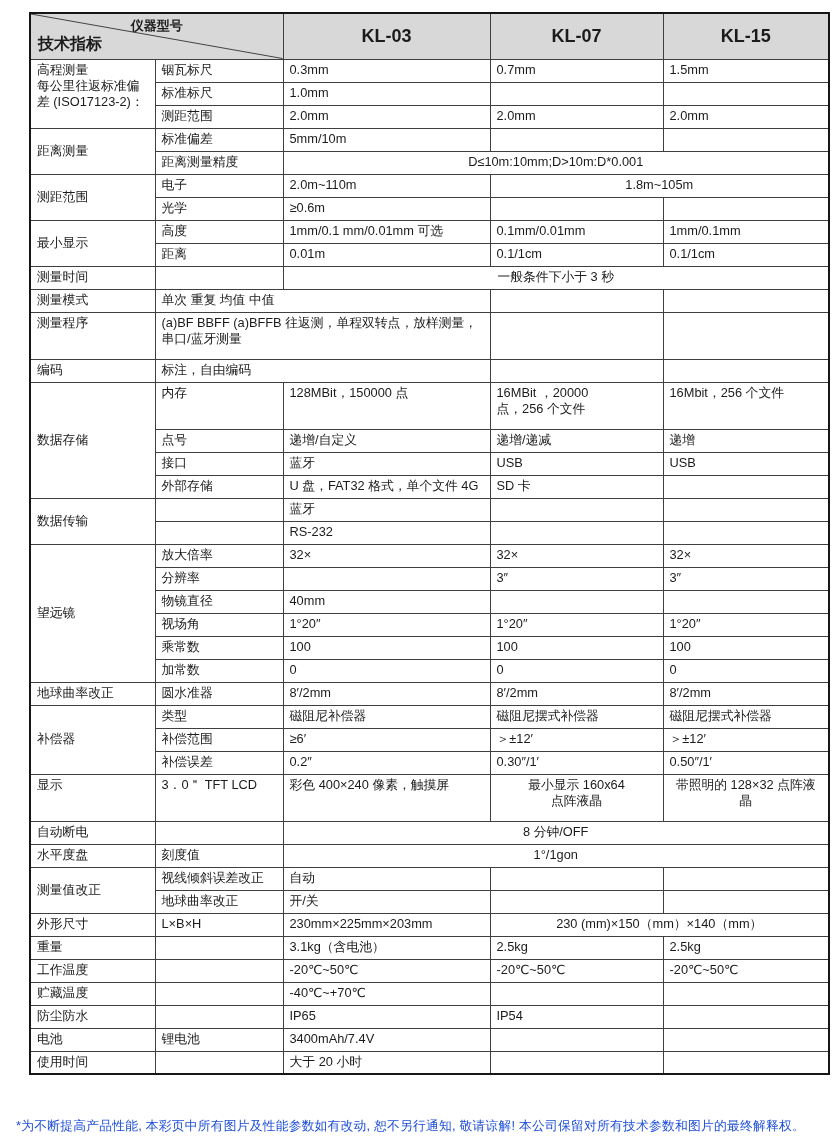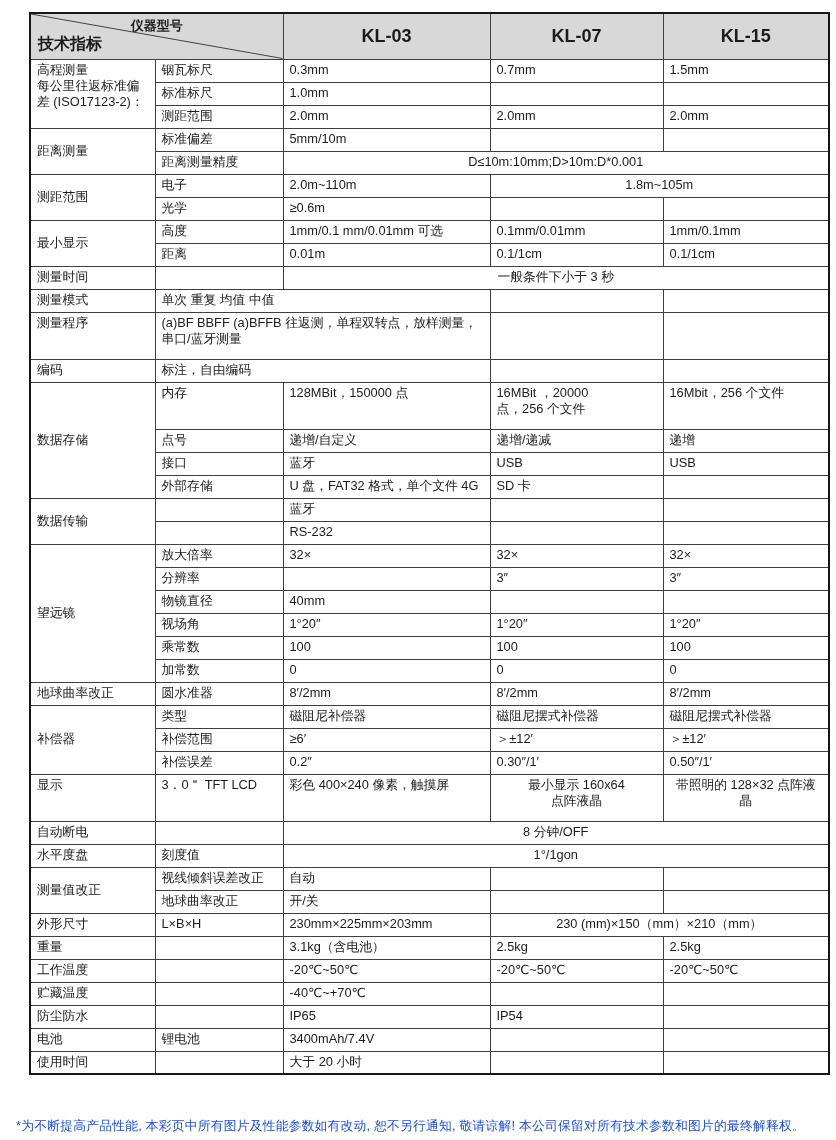--- a/index.html
+++ b/index.html
@@ -267,21 +267,21 @@
     <tr>
       <td>地球曲率改正</td>
       <td>开/关</td>
       <td></td>
       <td></td>
     </tr>
     <tr>
       <td>外形尺寸</td>
       <td>L×B×H</td>
       <td>230mm×225mm×203mm</td>
-      <td colspan="2" class="ctr">230 (mm)×150（mm）×210（mm）</td>
+      <td colspan="2" class="ctr">230 (mm)×150（mm）×140（mm）</td>
     </tr>
     <tr>
       <td>重量</td>
       <td></td>
       <td>3.1kg（含电池）</td>
       <td>2.5kg</td>
       <td>2.5kg</td>
     </tr>
     <tr>
       <td>工作温度</td>

